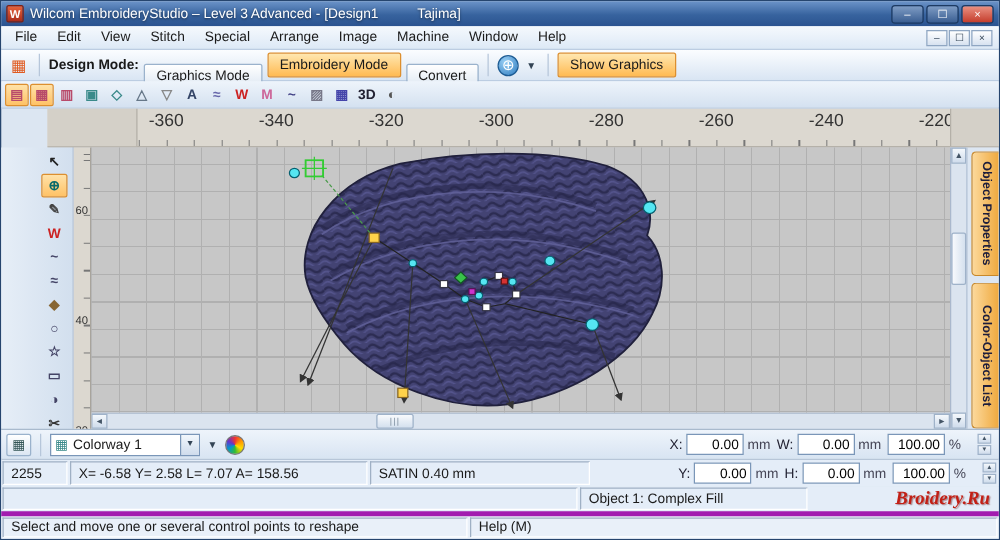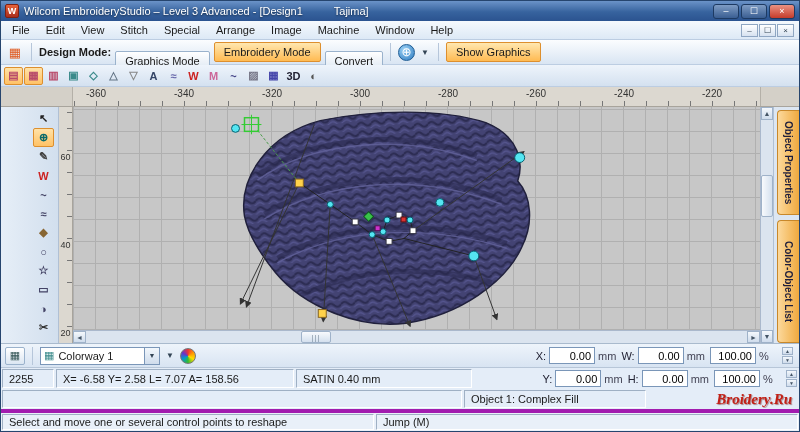--- a/index.html
+++ b/index.html
@@ -32,21 +32,21 @@
   .mode-btn.activemode{background:linear-gradient(#ffe7b0,#ffba52);border-color:#dd8f2e;text-align:right;}
   .globe{width:17px;height:17px;border-radius:50%;background:radial-gradient(circle at 35% 30%,#9ad0f5,#2f7cc0);color:#fff;display:flex;align-items:center;justify-content:center;font-size:12px;border:1px solid #1d5c94;}
   .drop-arrow{font-size:8px;color:#345;padding:0 2px;}
 
   
   .toolbar2{height:22px;flex:none;display:flex;align-items:center;gap:1px;padding:0 3px;background:linear-gradient(#eef4fb,#d4e1f0);border-bottom:1px solid #bccde2;}
   .tb-icon{width:19px;height:18px;display:flex;align-items:center;justify-content:center;font-size:11px;font-weight:bold;border:1px solid transparent;border-radius:2px;flex:none;}
   .tb-icon.active{background:linear-gradient(#ffe2a8,#ffc266);border-color:#dd8f2e;}
 
   
-  .ruler-row{height:20px;flex:none;display:flex;background:#dcd8d0;border-bottom:1px solid #a8a49c;font-size:10px;color:#333;}
+  .ruler-row{height:31px;flex:none;display:flex;background:#dcd8d0;border-bottom:1px solid #a8a49c;font-size:14px;color:#333;margin-left:37px;}
   .ruler-corner{width:72px;flex:none;border-right:1px solid #b4b0a8;background:#d4d0c8;}
   .hruler{flex:1;position:relative;overflow:hidden;}
   .hruler .labels{display:flex;height:100%;align-items:flex-start;padding-top:1px;}
   .hlabel{width:88px;flex:none;text-align:center;}
   .hlabel:first-child{margin-left:-21px;}
   .hruler::after{content:"";position:absolute;left:0;right:0;bottom:0;height:5px;background:repeating-linear-gradient(90deg,#777 0 1px,transparent 1px 22px);background-position-x:1px;}
   .ruler-cap{width:39px;flex:none;background:#d4d0c8;border-left:1px solid #b4b0a8;}
 
   
   .main{flex:1;display:flex;min-height:0;}
@@ -388,16 +388,16 @@
   <div class="rowC">
     <span class="seg spacerseg"></span>
     <span class="seg objinfo">Object 1: Complex Fill</span>
     <span class="seg watermark">
       <span class="watermark-text">Broidery.Ru</span>
     </span>
   </div>
 
   <div class="rowD">
     <span class="seg hint">Select and move one or several control points to reshape</span>
-    <span class="seg jump">Jump (M)</span>
+    <span class="seg jump">Help (M)</span>
   </div>
 
 </div>
 
 </body></html>

